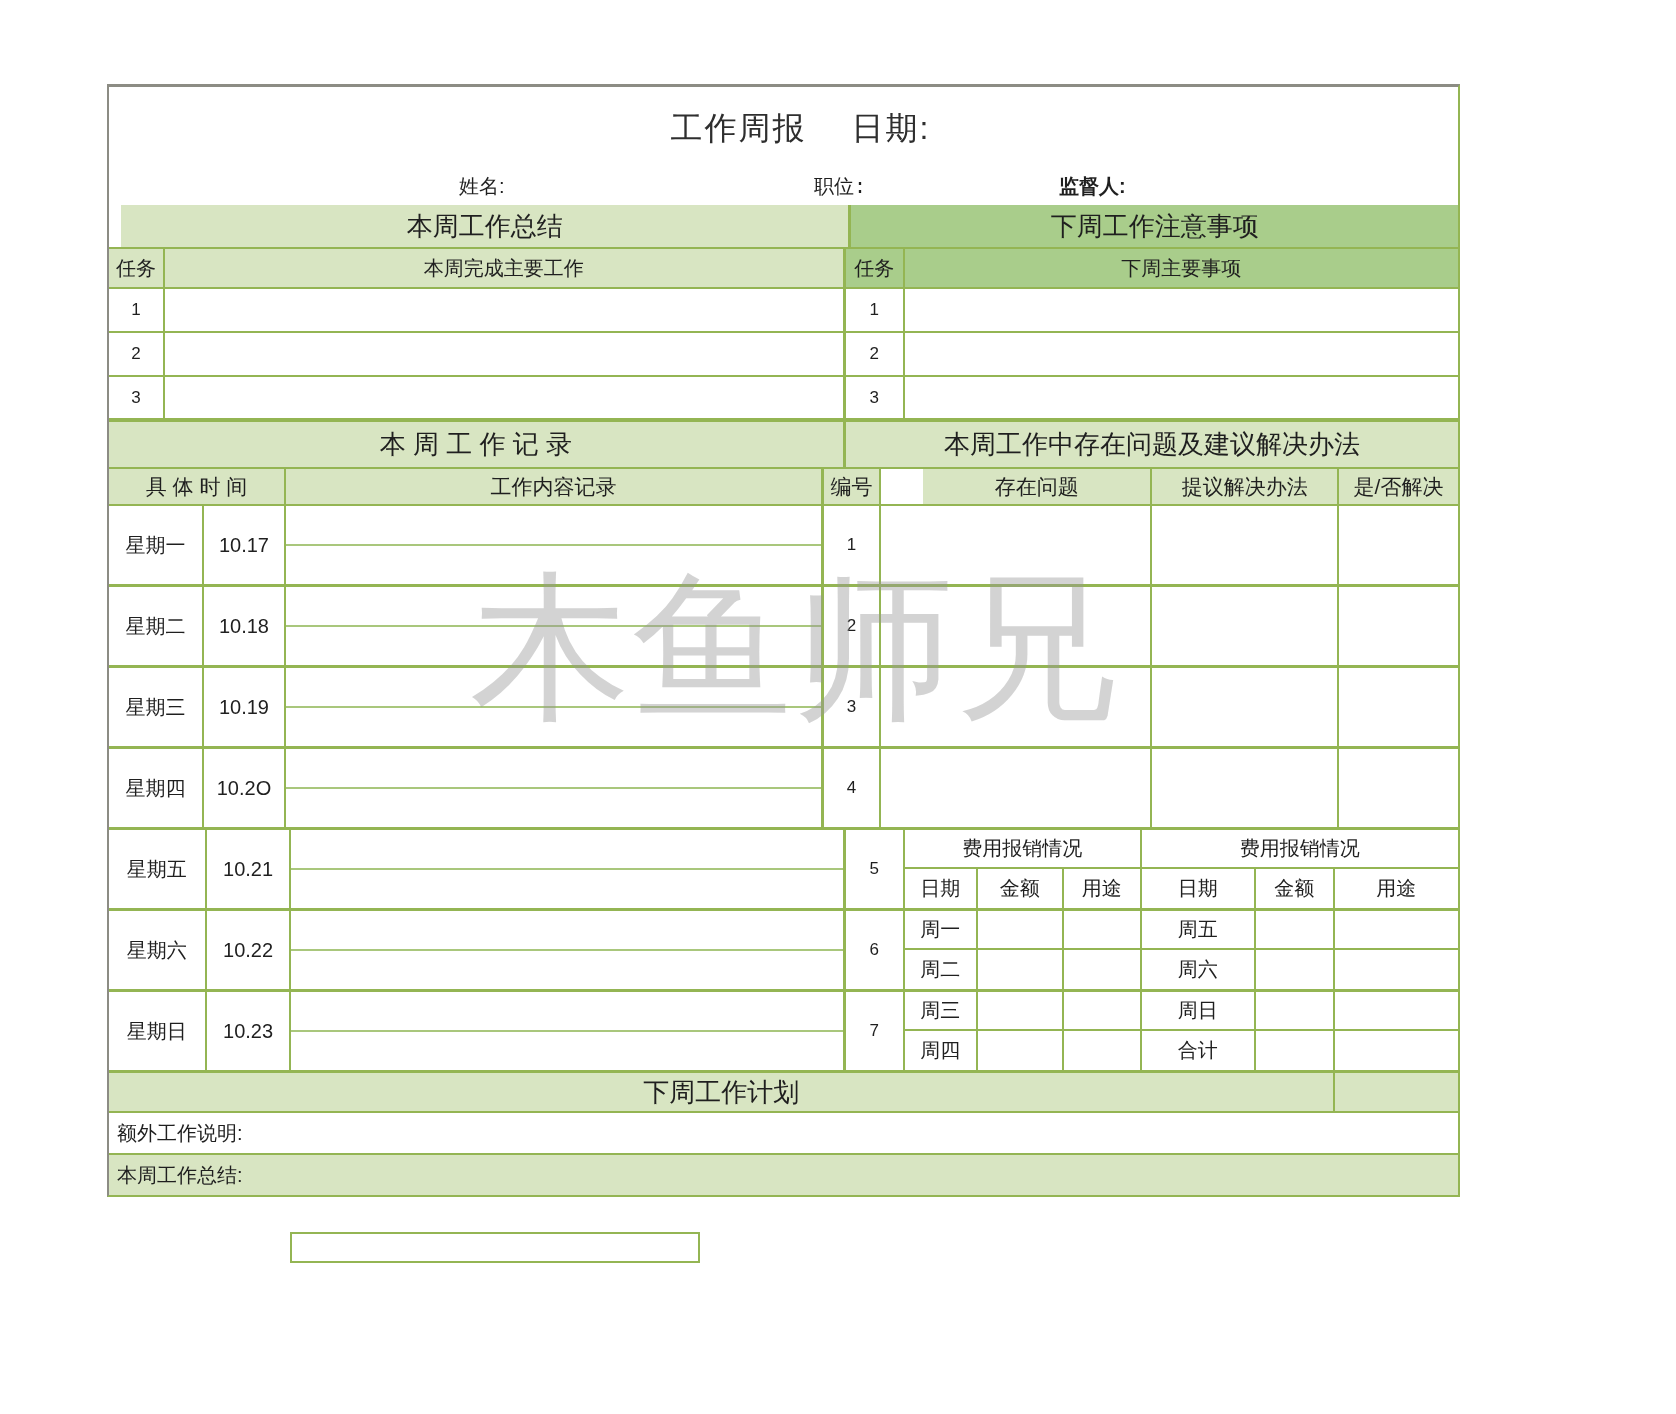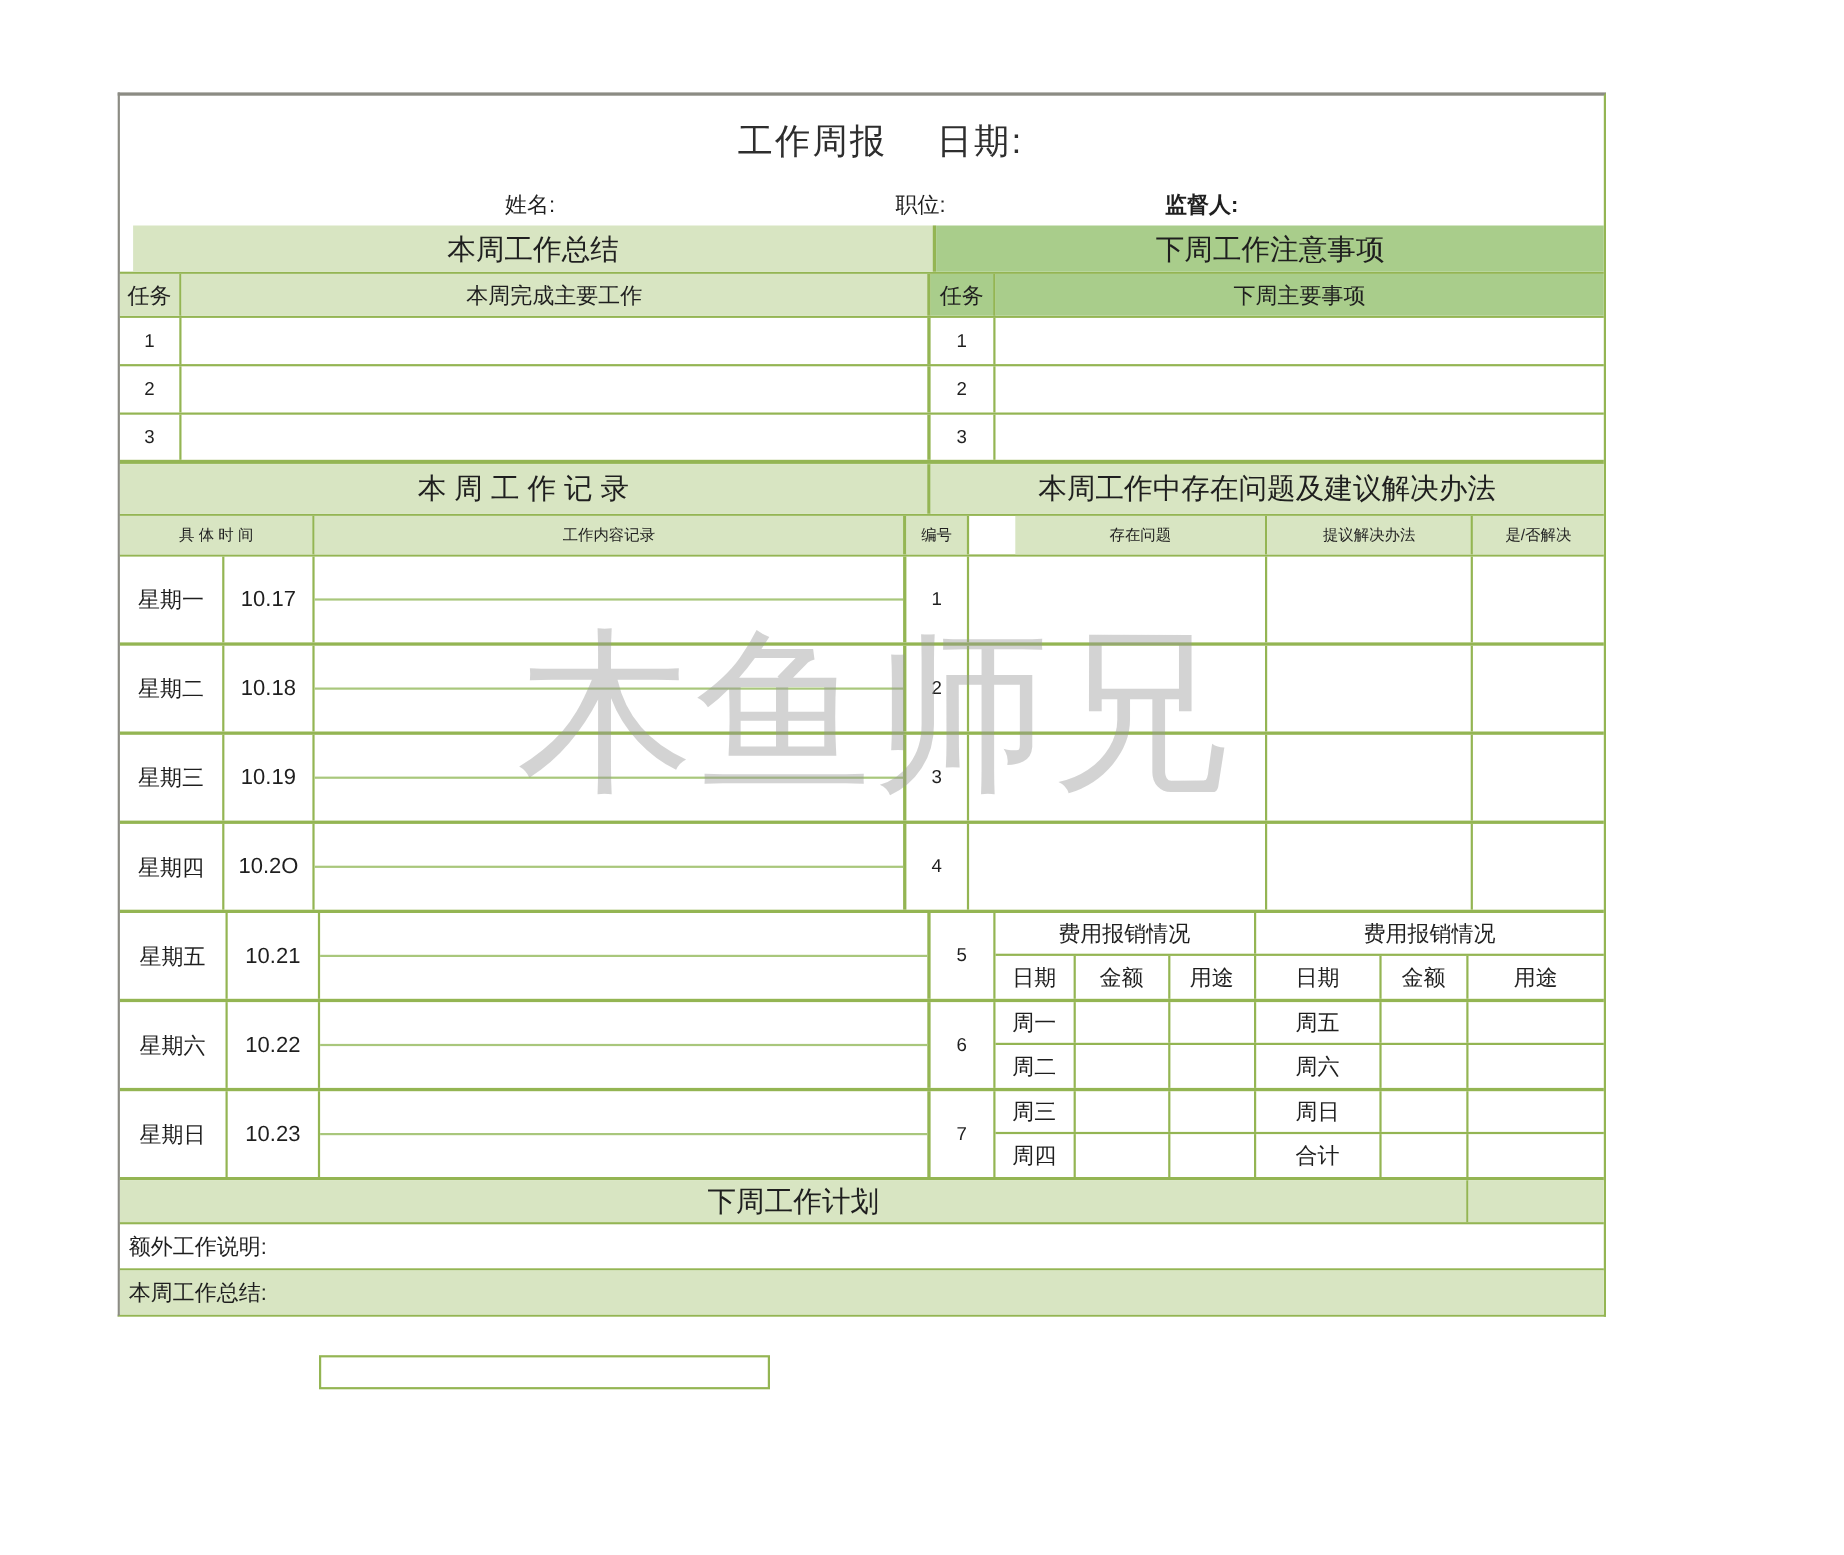--- a/index.html
+++ b/index.html
@@ -22,26 +22,26 @@
   .vr{border-right:2px solid var(--gb);}
   .vr3{border-right:3px solid var(--gb);}
   .lg{background:var(--lg);}
   .mg{background:var(--mg);}
   .bb3{border-bottom:3px solid var(--gb);}
 
   .title-row{height:84px;border-bottom:none;align-items:center;justify-content:center;}
   .title-text{font-size:32px;font-weight:500;color:#2e2e2e;letter-spacing:2px;padding-left:34px;}
   .info-row{height:34px;border-bottom:none;}
   .info-label{position:absolute;top:2px;font-size:20px;}
-  .lbl-name{left:350px;} .lbl-pos{left:705px;} .lbl-sup{left:950px;font-weight:bold;}
+  .lbl-name{left:350px;} .lbl-pos{left:705px;font-family:Liberation Mono, monospace;} .lbl-sup{left:950px;font-weight:bold;}
 
   .sec-hdr{height:44px;padding-left:12px;}
   .hdr26{font-size:26px;}
   .hdr20{font-size:20px;}
-  .hdr19{font-size:14px;}
+  .hdr19{font-size:21px;}
   .half-l{width:739px;}
   .half-r{width:614px;}
   .w-task{width:56px;}  .w-lwide{width:683px;}
   .w-num{width:59px;}   .w-rwide{width:555px;}
   .task-row{height:40px;}
   .entry-row{height:44px;font-size:17px;}
   .sec2-hdr{height:48px;border-top:1px solid var(--gb);}
   .colhdr-row{height:37px;}
   .w-time{width:183px;} .w-content{width:556px;}
   .w-p1{width:237px;margin-left:42px;} .w-p2{width:193px;} .w-p3{width:123px;}

